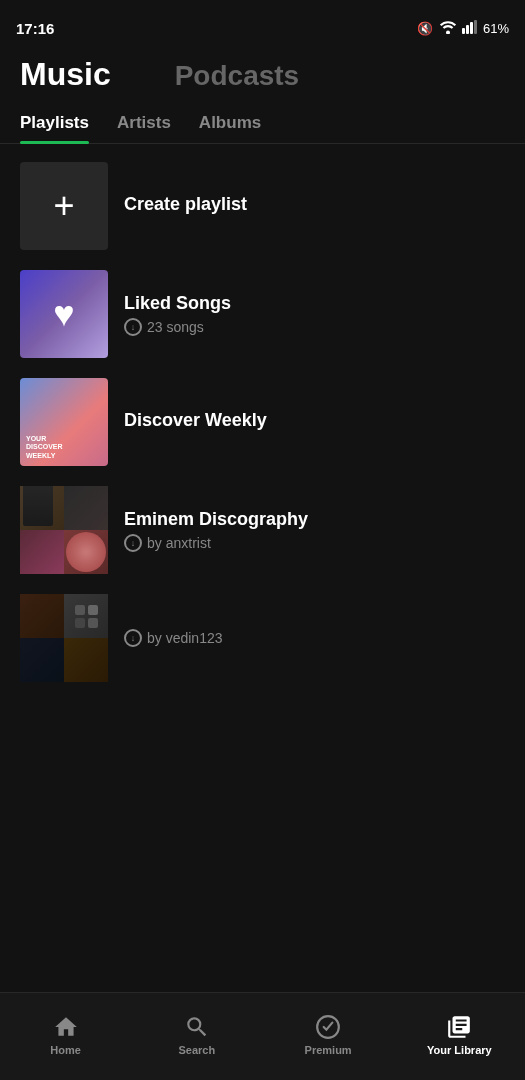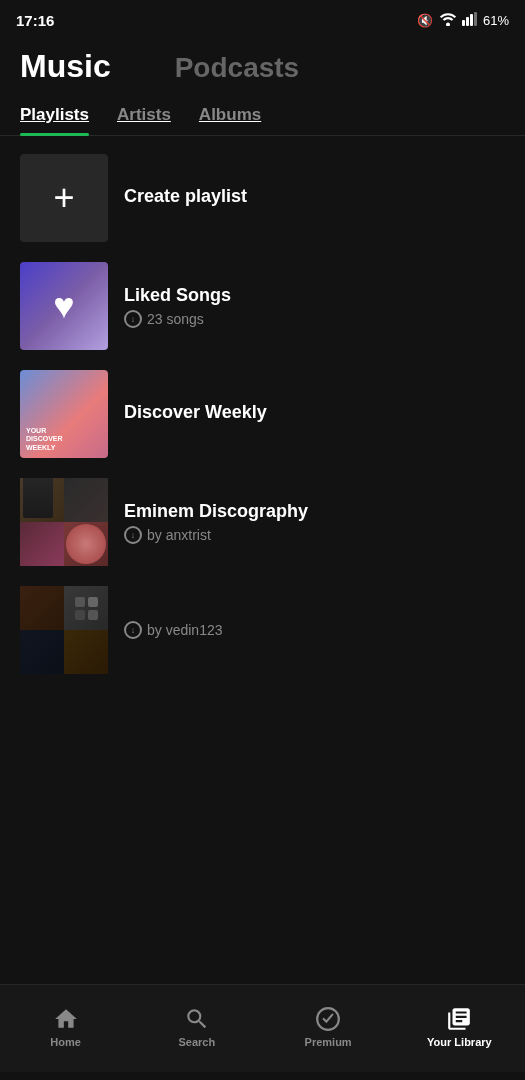--- a/index.html
+++ b/index.html
@@ -14,20 +14,21 @@
       overflow-x: hidden;
     }
 
     
     .status-bar {
       display: flex;
       justify-content: space-between;
       align-items: center;
       padding: 8px 16px 4px;
       height: 36px;
+      margin-top: 8px;
     }
     .status-time {
       font-size: 15px;
       font-weight: 600;
       color: #fff;
     }
     .status-icons {
       display: flex;
       align-items: center;
       gap: 5px;
@@ -55,21 +56,20 @@
       color: #666;
       margin-left: 24px;
     }
 
     
     .tabs {
       display: flex;
       gap: 28px;
       padding: 20px 20px 0;
       border-bottom: 1px solid #282828;
-      text-decoration: underline;
     }
     .tab {
       font-size: 17px;
       font-weight: 700;
       color: #888;
       padding-bottom: 10px;
       cursor: pointer;
       position: relative;
     }
     .tab.active {
@@ -175,21 +175,21 @@
       display: flex;
       align-items: center;
       gap: 5px;
       font-size: 14px;
       color: #888;
     }
 
     
     .bottom-nav {
       position: fixed;
-      bottom: 8px;
+      bottom: 0;
       left: 0;
       width: 525px;
       background: #181818;
       border-top: 1px solid #282828;
       display: flex;
       justify-content: space-around;
       align-items: center;
       padding: 12px 0 16px;
       height: 88px;
     }

